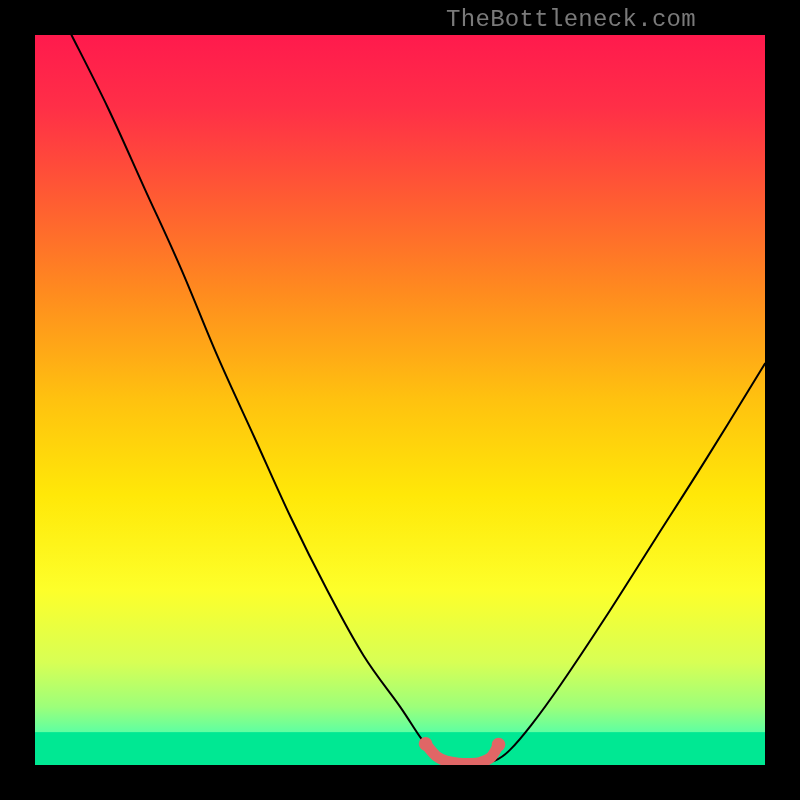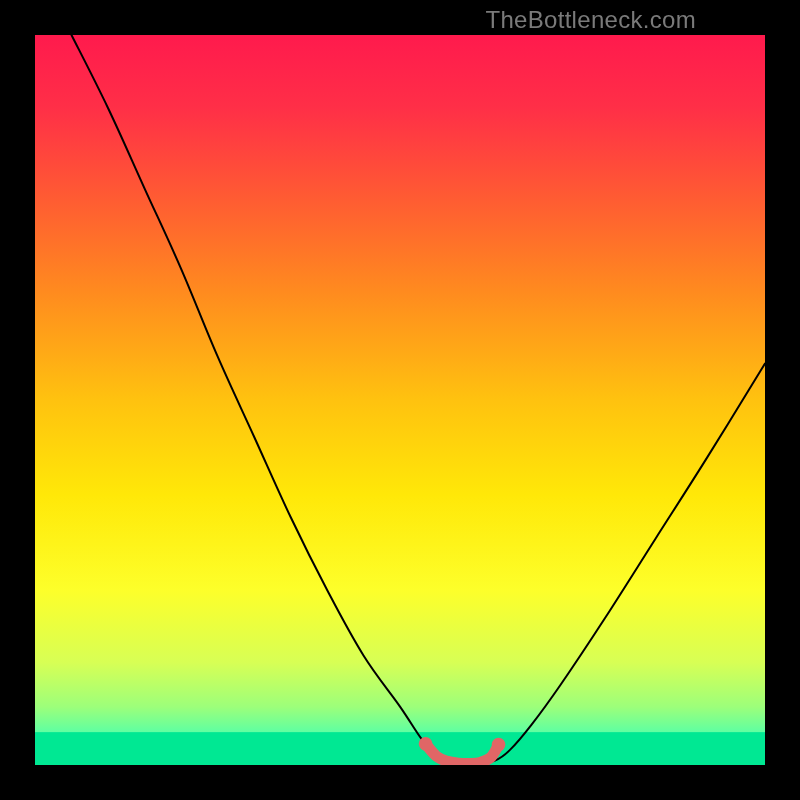--- a/index.html
+++ b/index.html
@@ -1,17 +1,17 @@
 <!DOCTYPE html>
 <html><head>
 <meta charset="utf-8">
 <style>
   * { margin: 0; padding: 0; box-sizing: border-box; }
   body { width: 800px; height: 800px; background: #000; position: relative; font-family: Arial, sans-serif; }
-  .frame { position: absolute; top: 0; left: 0; width: 711px; height: 800px; background: #000; }
+  .frame { position: absolute; top: 0; left: 0; width: 711px; height: 800px; background: #000; font-family: Liberation Mono, monospace; }
   .plot-area { position: absolute; background: #000; }
   .watermark { position: absolute; color: #7a7a7a; font-size: 24px; font-weight: 500; letter-spacing: 0.3px; }
   svg { display: block; }
 </style>
 </head>
 <body>
 
 <div class="frame">
   <div class="plot-area" id="plot-area" style="left: 35px; top: 35px; width: 730px; height: 730px;">
       <svg width="730" height="730" viewBox="0 0 730 730">

